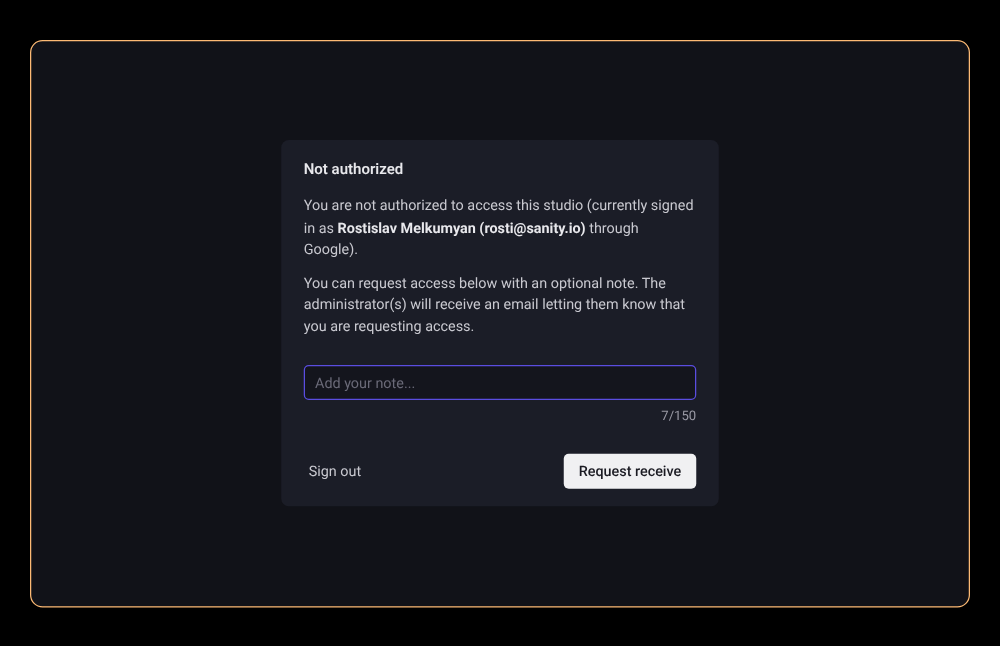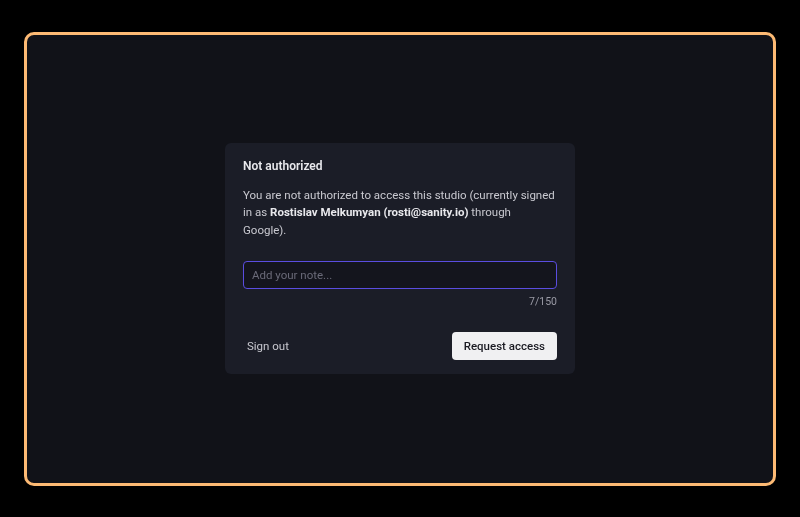--- a/index.html
+++ b/index.html
@@ -14,21 +14,21 @@
       font-family: -apple-system, BlinkMacSystemFont, "Segoe UI", Roboto, Helvetica, Arial, sans-serif;
       display: flex;
       align-items: center;
       justify-content: center;
       overflow: hidden;
     }
     .window-frame {
       width: 752px;
       height: 454px;
       background: #111218;
-      border: 3px solid #fdba74;
+      border: 1px solid #fdba74;
       border-radius: 10px;
       display: flex;
       align-items: center;
       justify-content: center;
       box-shadow: 0 0 30px rgba(0,0,0,0.5);
     }
     .dialog {
       width: 350px;
       background: #1b1d27;
       border-radius: 6px;
@@ -103,22 +103,23 @@
   </style>
 </head>
 <body>
 
 <div class="window-frame">
   <div class="dialog">
     <div class="dialog-title">Not authorized</div>
     <p class="dialog-text">
       <span>You are not authorized to access this studio (currently signed in as </span><span class="bold">Rostislav Melkumyan (rosti@sanity.io)</span><span> through Google).</span>
     </p>
+    <p class="dialog-text">You can request access below with an optional note. The administrator(s) will receive an email letting them know that you are requesting access.</p>
     <div class="input-wrap">
       <input type="text" class="note-input" placeholder="Add your note..." style="">
     </div>
     <div class="char-count">7/150</div>
     <div class="button-row">
       <button class="btn-signout">Sign out</button>
-      <button class="btn-request">Request access</button>
+      <button class="btn-request">Request receive</button>
     </div>
   </div>
 </div>
 
 </body></html>

